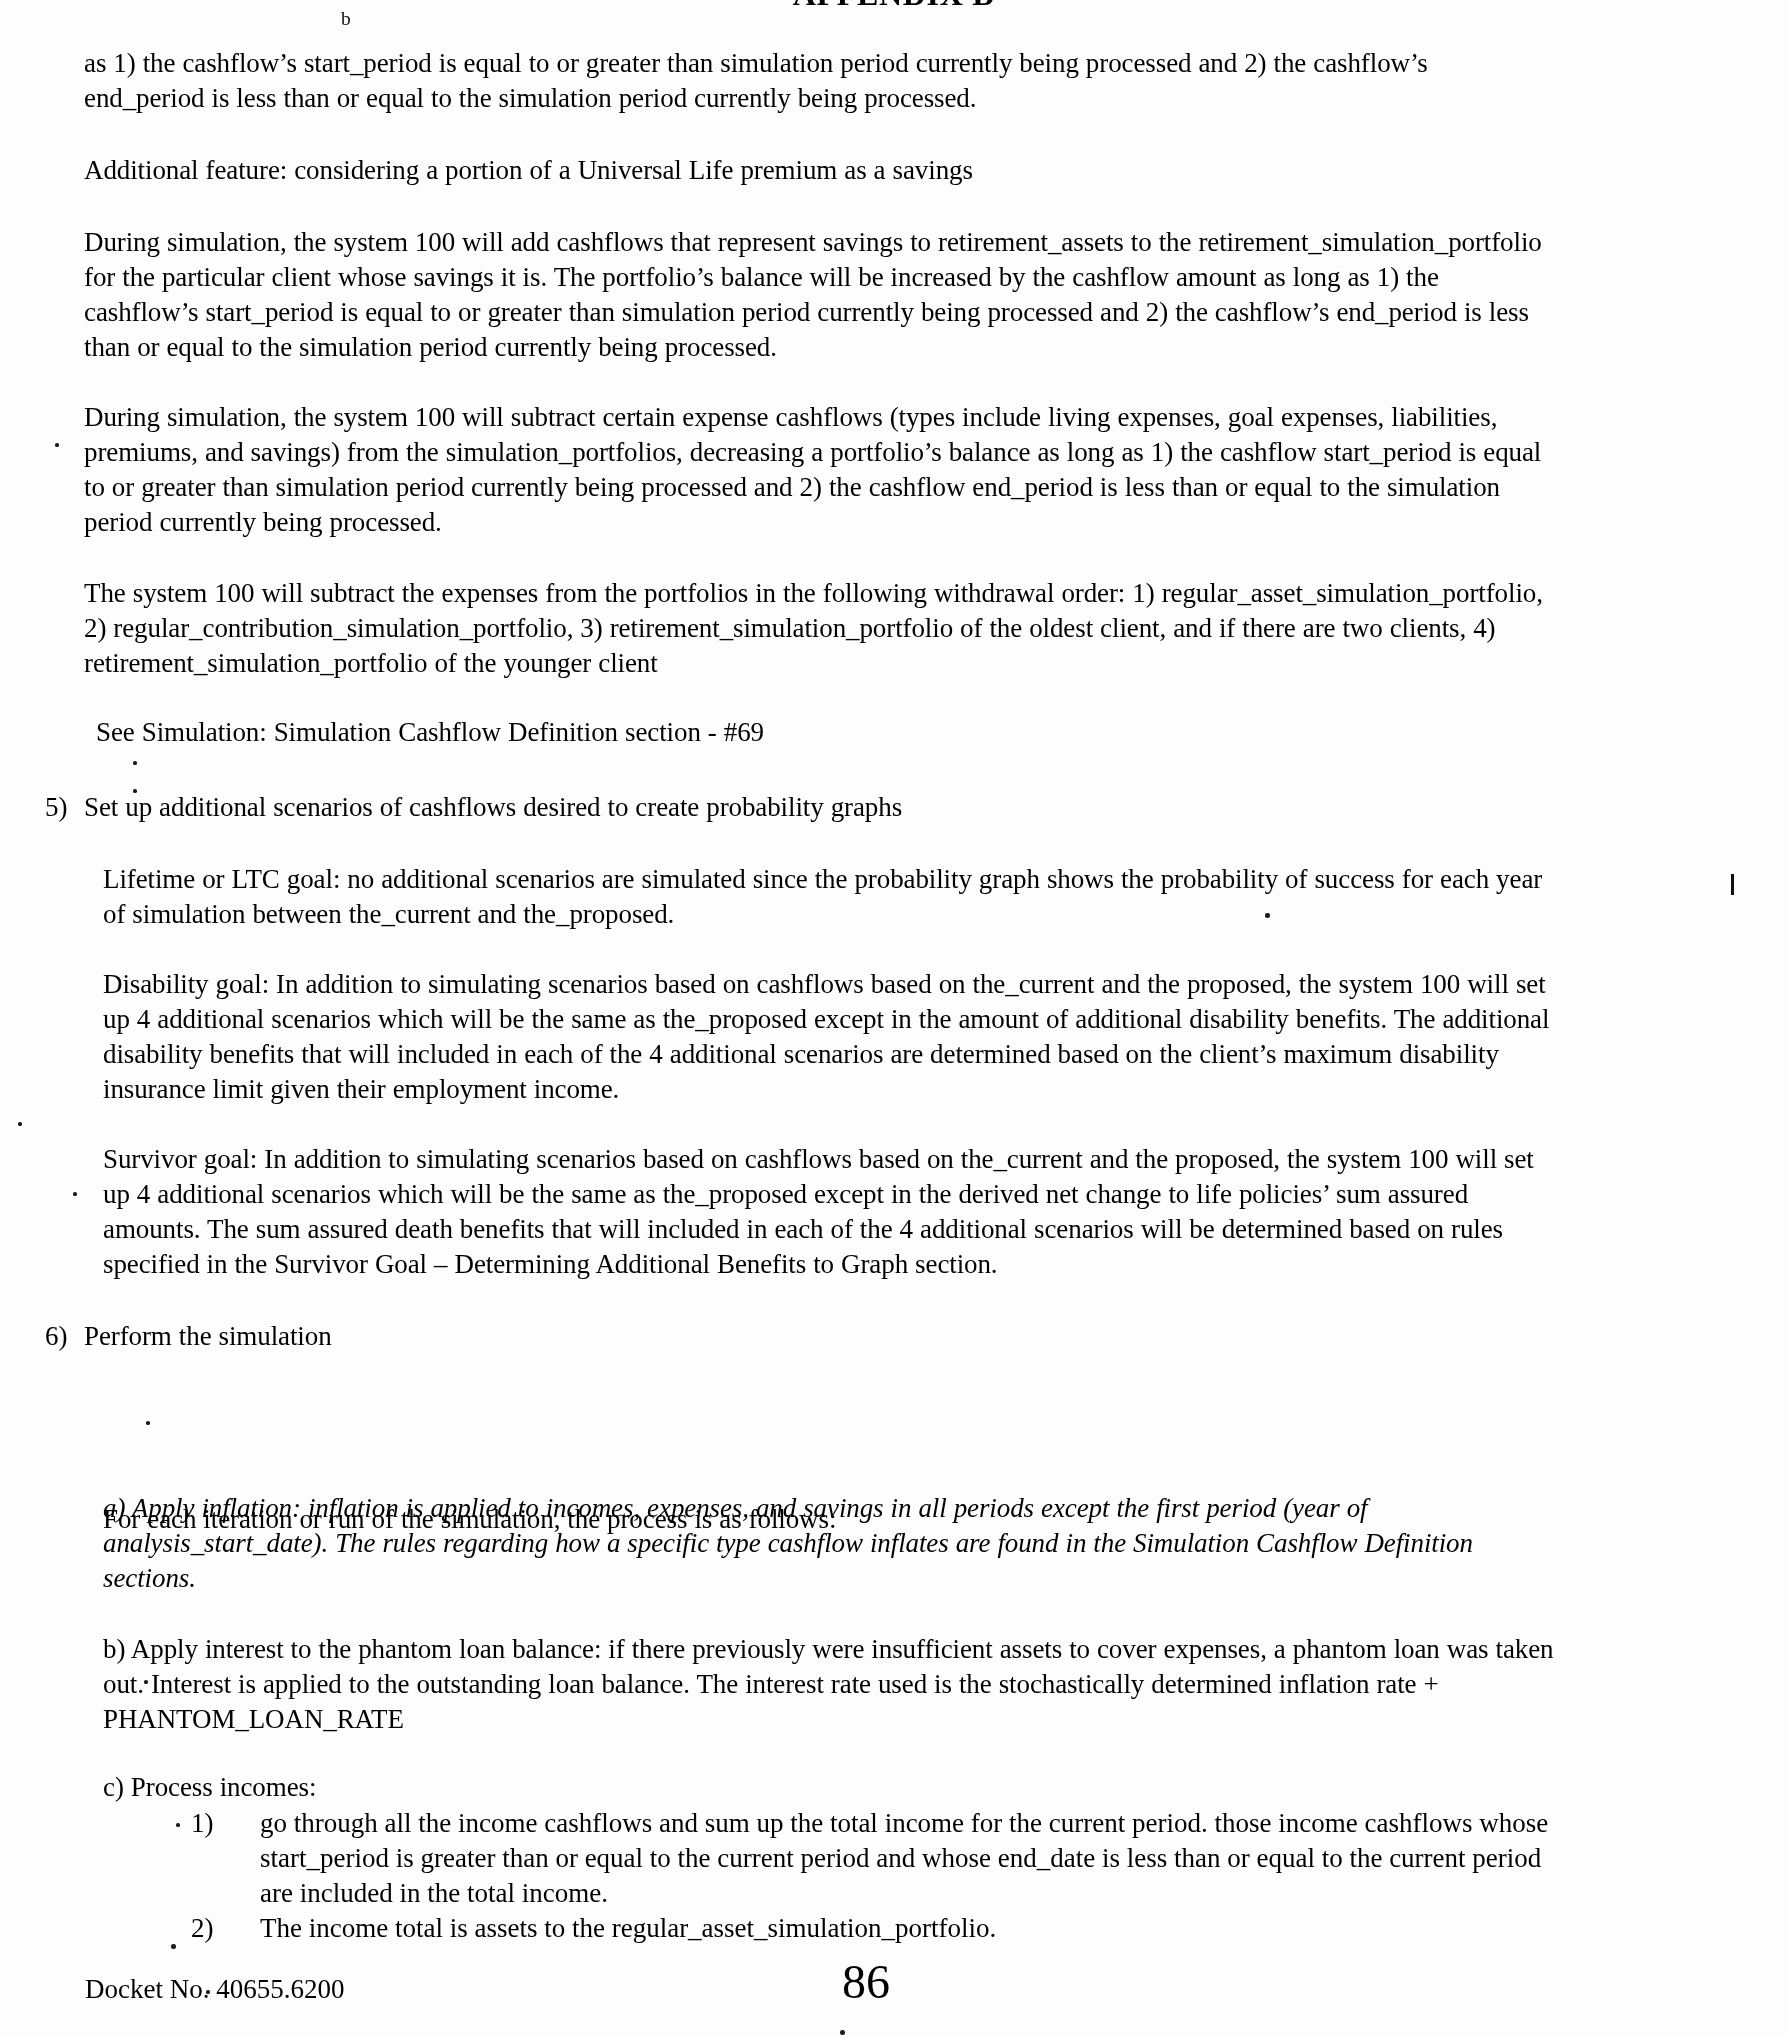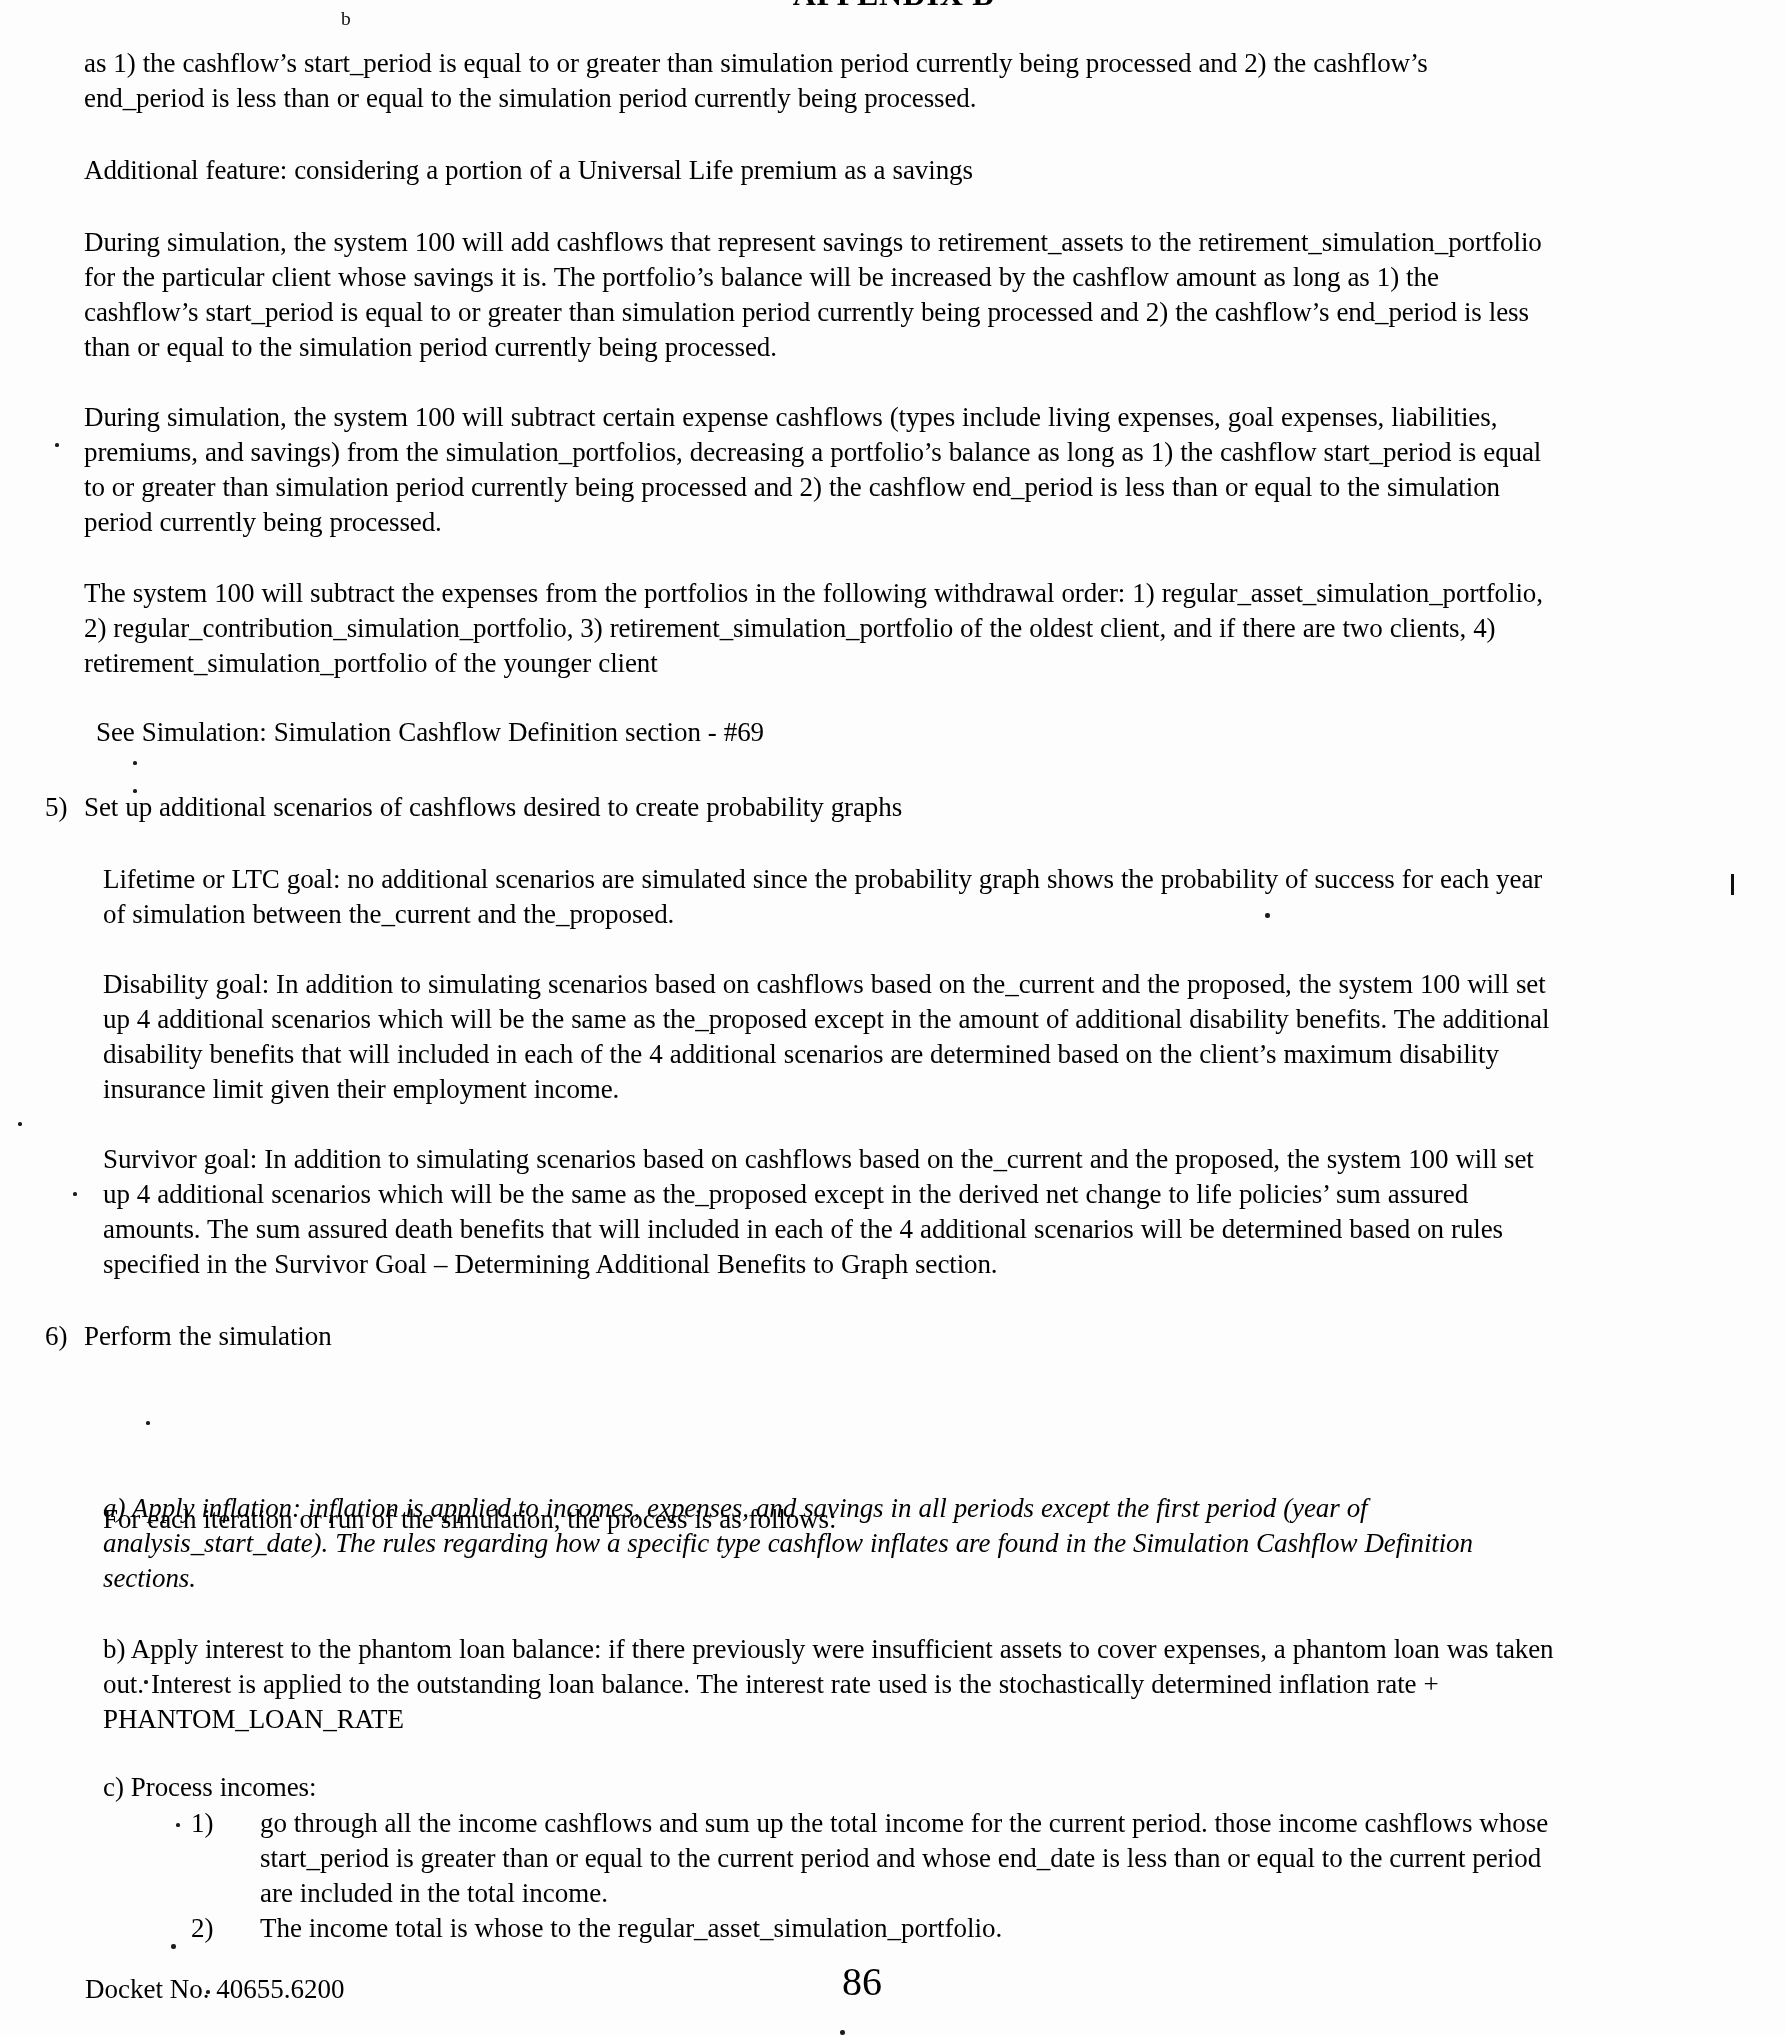--- a/index.html
+++ b/index.html
@@ -107,21 +107,21 @@
     left: 41px;
     top: 1973px;
     font-size: 27px;
     line-height: 33px;
     margin-left: 44px;
   }
   .footer-pageno {
     position: absolute;
     left: 842px;
     top: 1961px;
-    font-size: 40px;
+    font-size: 48px;
     line-height: 42px;
   }
 
   
   .speck {
     position: absolute;
     background: #1b1b1b;
     border-radius: 50%;
   }
   .mark-bar {
@@ -183,21 +183,21 @@
 
     <p class="para lvl1" style="top:1770px;">c) Process incomes:</p>
 
     <div class="sublist" style="top:1806px;">
       <div class="subrow">
         <span class="sub-marker">1)</span>
         <span class="sub-text">go through all the income cashflows and sum up the total income for the current period.   those income cashflows whose start_period is greater than or equal to the current period and whose end_date is less than or equal to the current period are included in the total income.</span>
       </div>
       <div class="subrow">
         <span class="sub-marker">2)</span>
-        <span class="sub-text">The income total is whose to the regular_asset_simulation_portfolio.</span>
+        <span class="sub-text">The income total is assets to the regular_asset_simulation_portfolio.</span>
       </div>
     </div>
 
   </div>
 
   <div class="footer-docket">Docket No. 40655.6200</div>
 
   <div class="footer-pageno">86</div>
 
   <div class="speck" style="left:133px; top:761px; width:3.7px; height:3.7px;"></div>

